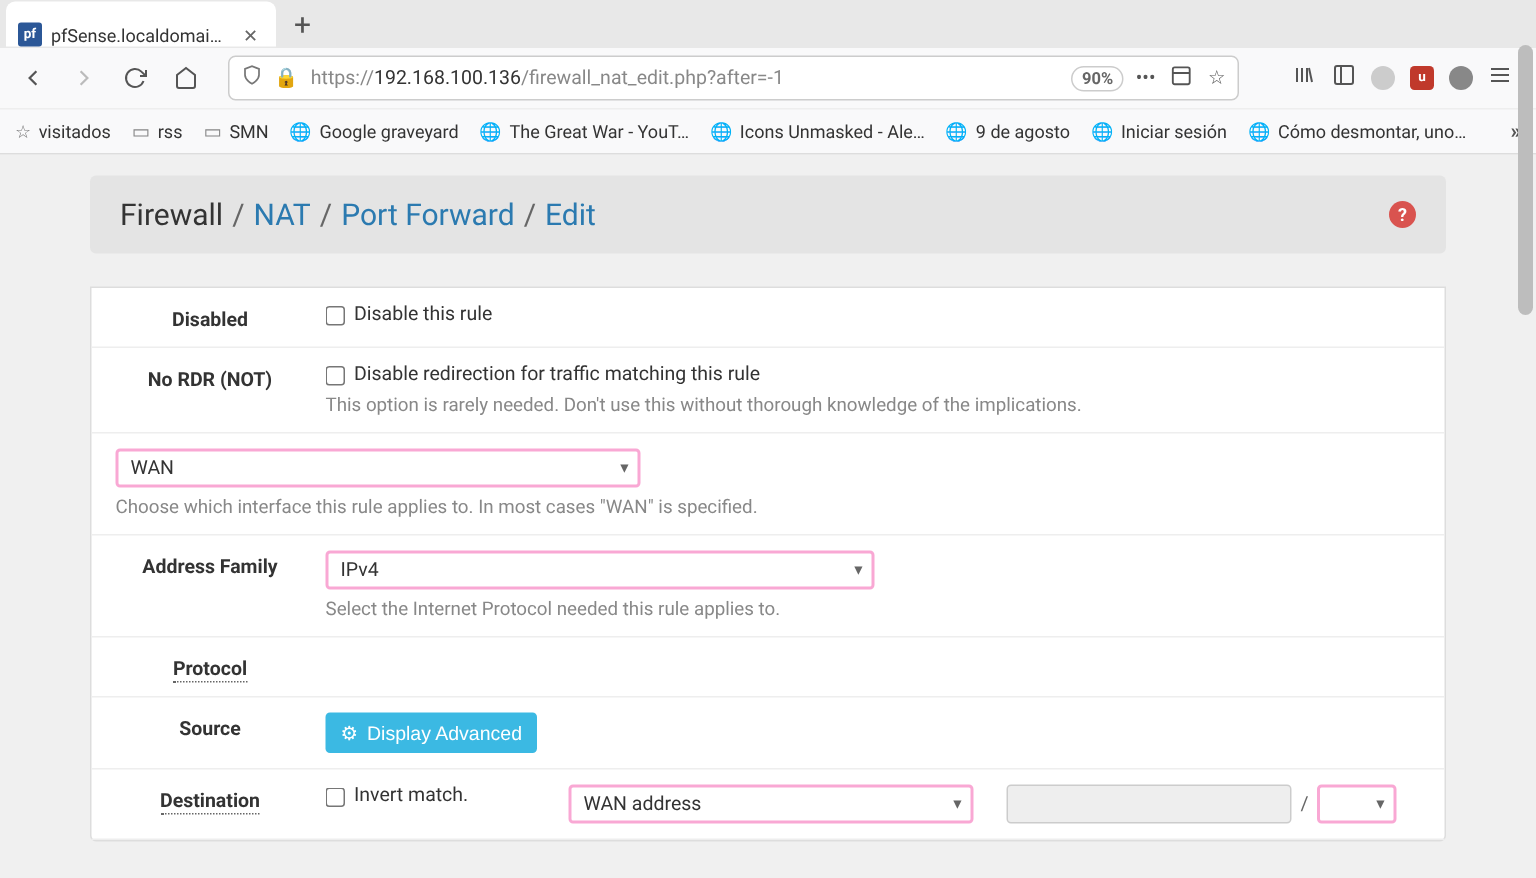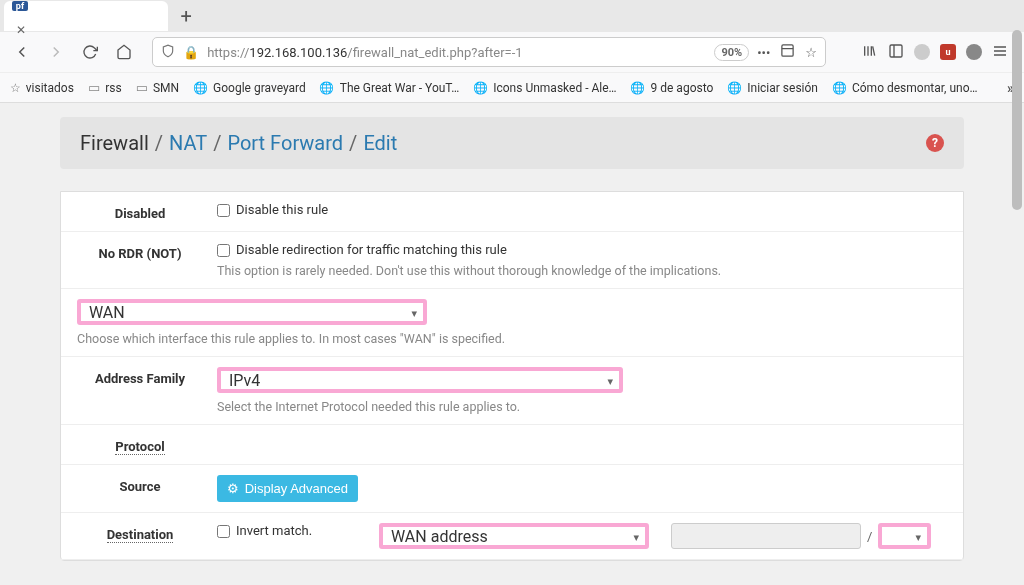--- a/index.html
+++ b/index.html
@@ -1,21 +1,21 @@
 <!DOCTYPE html>
 <html><head>
 <meta charset="utf-8">
 <style>
   * { box-sizing: border-box; margin: 0; padding: 0; }
   body { font-family: -apple-system, BlinkMacSystemFont, "Segoe UI", Roboto, sans-serif; font-size: 13px; background: #f0f0f0; color: #333; }
   
   
   .browser-chrome { background: #f9f9fa; border-bottom: 1px solid #ddd; }
   .tab-strip { display: flex; align-items: center; height: 32px; background: #e8e8e8; }
-  .tab { display: flex; align-items: flex-start; background: #fff; height: 30px; padding: 0 8px; border-top-left-radius: 6px; border-top-right-radius: 6px; font-size: 12px; color: #333; gap: 6px; margin-left: 4px; max-width: 180px; flex-direction: column; }
+  .tab { display: flex; align-items: flex-end; background: #fff; height: 30px; padding: 0 8px; border-top-left-radius: 6px; border-top-right-radius: 6px; font-size: 12px; color: #333; gap: 6px; margin-left: 4px; max-width: 180px; }
   .tab-favicon { width: 16px; height: 16px; background: #2b5797; color: #fff; display: flex; align-items: center; justify-content: center; font-size: 9px; font-weight: bold; border-radius: 2px; }
   .tab-title { white-space: nowrap; overflow: hidden; text-overflow: ellipsis; flex: 1; }
   .tab-close { color: #666; padding: 0 4px; }
   .newtab { color: #555; font-size: 20px; padding: 0 12px; }
   
   .nav-row { display: flex; align-items: center; height: 40px; padding: 0 8px; gap: 6px; }
   .nav-btn { width: 28px; height: 28px; display: flex; align-items: center; justify-content: center; color: #555; border-radius: 4px; }
   .nav-btn.disabled { color: #bbb; }
   .urlbar-wrap { flex: 1; display: flex; align-items: center; background: #fff; border: 1px solid #ccc; border-radius: 5px; height: 30px; padding: 0 8px; gap: 8px; margin: 0 30px 0 8px; }
   .urlbar-icon { color: #777; font-size: 13px; }
@@ -44,21 +44,21 @@
   .panel { background: #fff; border: 1px solid #ddd; border-radius: 0 0 4px 4px; margin-top: 22px; }
   .panel-head { background: #424242; color: #fff; padding: 6px 12px; font-size: 14px; font-weight: bold; }
   .form-row { display: flex; border-bottom: 1px solid #eee; padding: 10px 16px; }
   .form-label { width: 140px; text-align: center; padding-right: 14px; padding-top: 4px; font-weight: bold; color: #333; font-size: 13px; }
   .form-label.underlined span { border-bottom: 1px dotted #666; }
   .form-field { flex: 1; }
   .checkline { display: flex; align-items: center; gap: 6px; color: #333; }
   .checkline input { margin-top: 1px; }
   .helptext { color: #888; font-size: 12.5px; margin-top: 6px; }
   
-  .sel { background: #fff; border: 4px solid #f9a8d4; border-radius: 3px; height: 26px; padding: 2px 22px 2px 8px; font-size: 16px; color: #333; position: relative; display: inline-flex; align-items: center; }
+  .sel { background: #fff; border: 2px solid #f9a8d4; border-radius: 3px; height: 26px; padding: 2px 22px 2px 8px; font-size: 13px; color: #333; position: relative; display: inline-flex; align-items: center; }
   .sel::after { content: "▾"; position: absolute; right: 6px; top: 4px; color: #666; font-size: 11px; }
   .textin { background: #eee; border: 1px solid #ccc; border-radius: 3px; height: 26px; width: 100%; padding: 2px 8px; }
   
   .btn-info { background: #3bb9e3; color: #fff; border: none; border-radius: 3px; padding: 6px 10px; font-size: 13px; display: inline-flex; align-items: center; gap: 6px; }
   .gear { font-size: 13px; }
   
   .dest-grid { display: grid; grid-template-columns: 150px 280px 260px 1fr; gap: 12px 12px; align-items: start; }
   .sub-col { display: flex; flex-direction: column; gap: 4px; }
   .mask-wrap { display: flex; gap: 6px; }
   .mask-sep { display: flex; align-items: center; color: #666; }
@@ -231,21 +231,21 @@
         <div class="sel" style="width:350px;">
             <span>WAN</span>
           </div>
         <div class="helptext">Choose which interface this rule applies to. In most cases "WAN" is specified.</div>
       </div>
     </div>
 
     <div class="form-row">
       <div class="form-label"><span>Address Family</span></div>
       <div class="form-field">
-        <div class="sel" style="width:406px;">
+        <div class="sel" style="width:366px;">
             <span>IPv4</span>
           </div>
         <div class="helptext">Select the Internet Protocol needed this rule applies to.</div>
       </div>
     </div>
 
     <div class="form-row">
       <div class="form-label underlined"><span>Protocol</span></div>
     </div>
 

